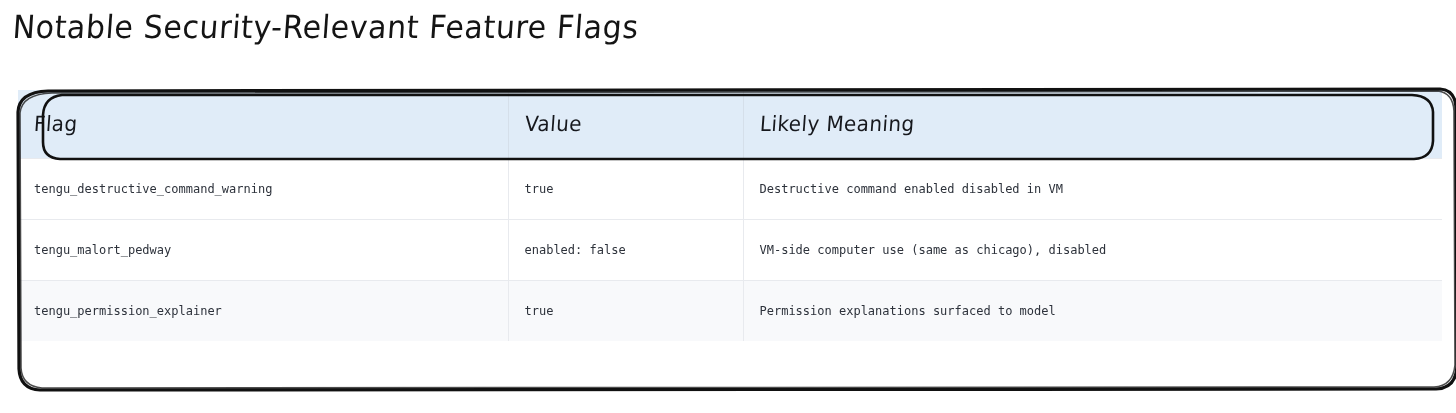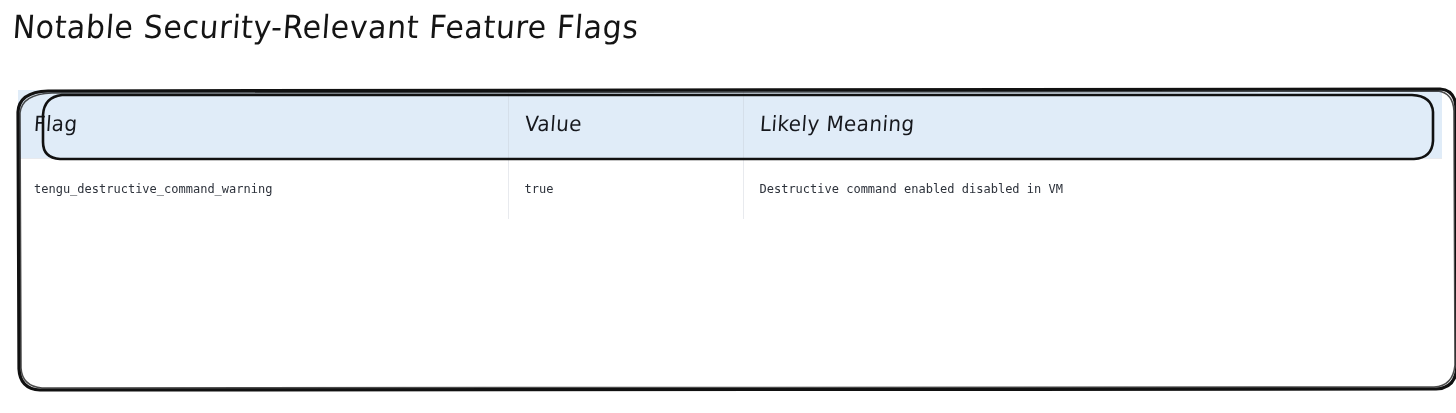--- a/index.html
+++ b/index.html
@@ -134,20 +134,30 @@
             <span class="hdr-txt">Likely Meaning</span>
           </th>
         </tr>
       </thead>
       <tbody>
         <tr class="odd">
           <td>tengu_destructive_command_warning</td>
           <td>true</td>
           <td>Destructive command enabled disabled in VM</td>
         </tr>
+        <tr class="odd">
+          <td>tengu_malort_pedway</td>
+          <td>enabled: false</td>
+          <td>VM-side computer use (same as chicago), disabled</td>
+        </tr>
+        <tr class="even">
+          <td>tengu_permission_explainer</td>
+          <td>true</td>
+          <td>Permission explanations surfaced to model</td>
+        </tr>
       </tbody>
     </table>
 
     <svg class="rough-border" viewBox="0 0 1474 322" xmlns="http://www.w3.org/2000/svg">
       <g fill="none" stroke="#111111" stroke-linecap="round" stroke-linejoin="round">
 
         <path d="M 48 7
                  L 1440 5
                  Q 1456 6 1456 26
                  L 1457 282

